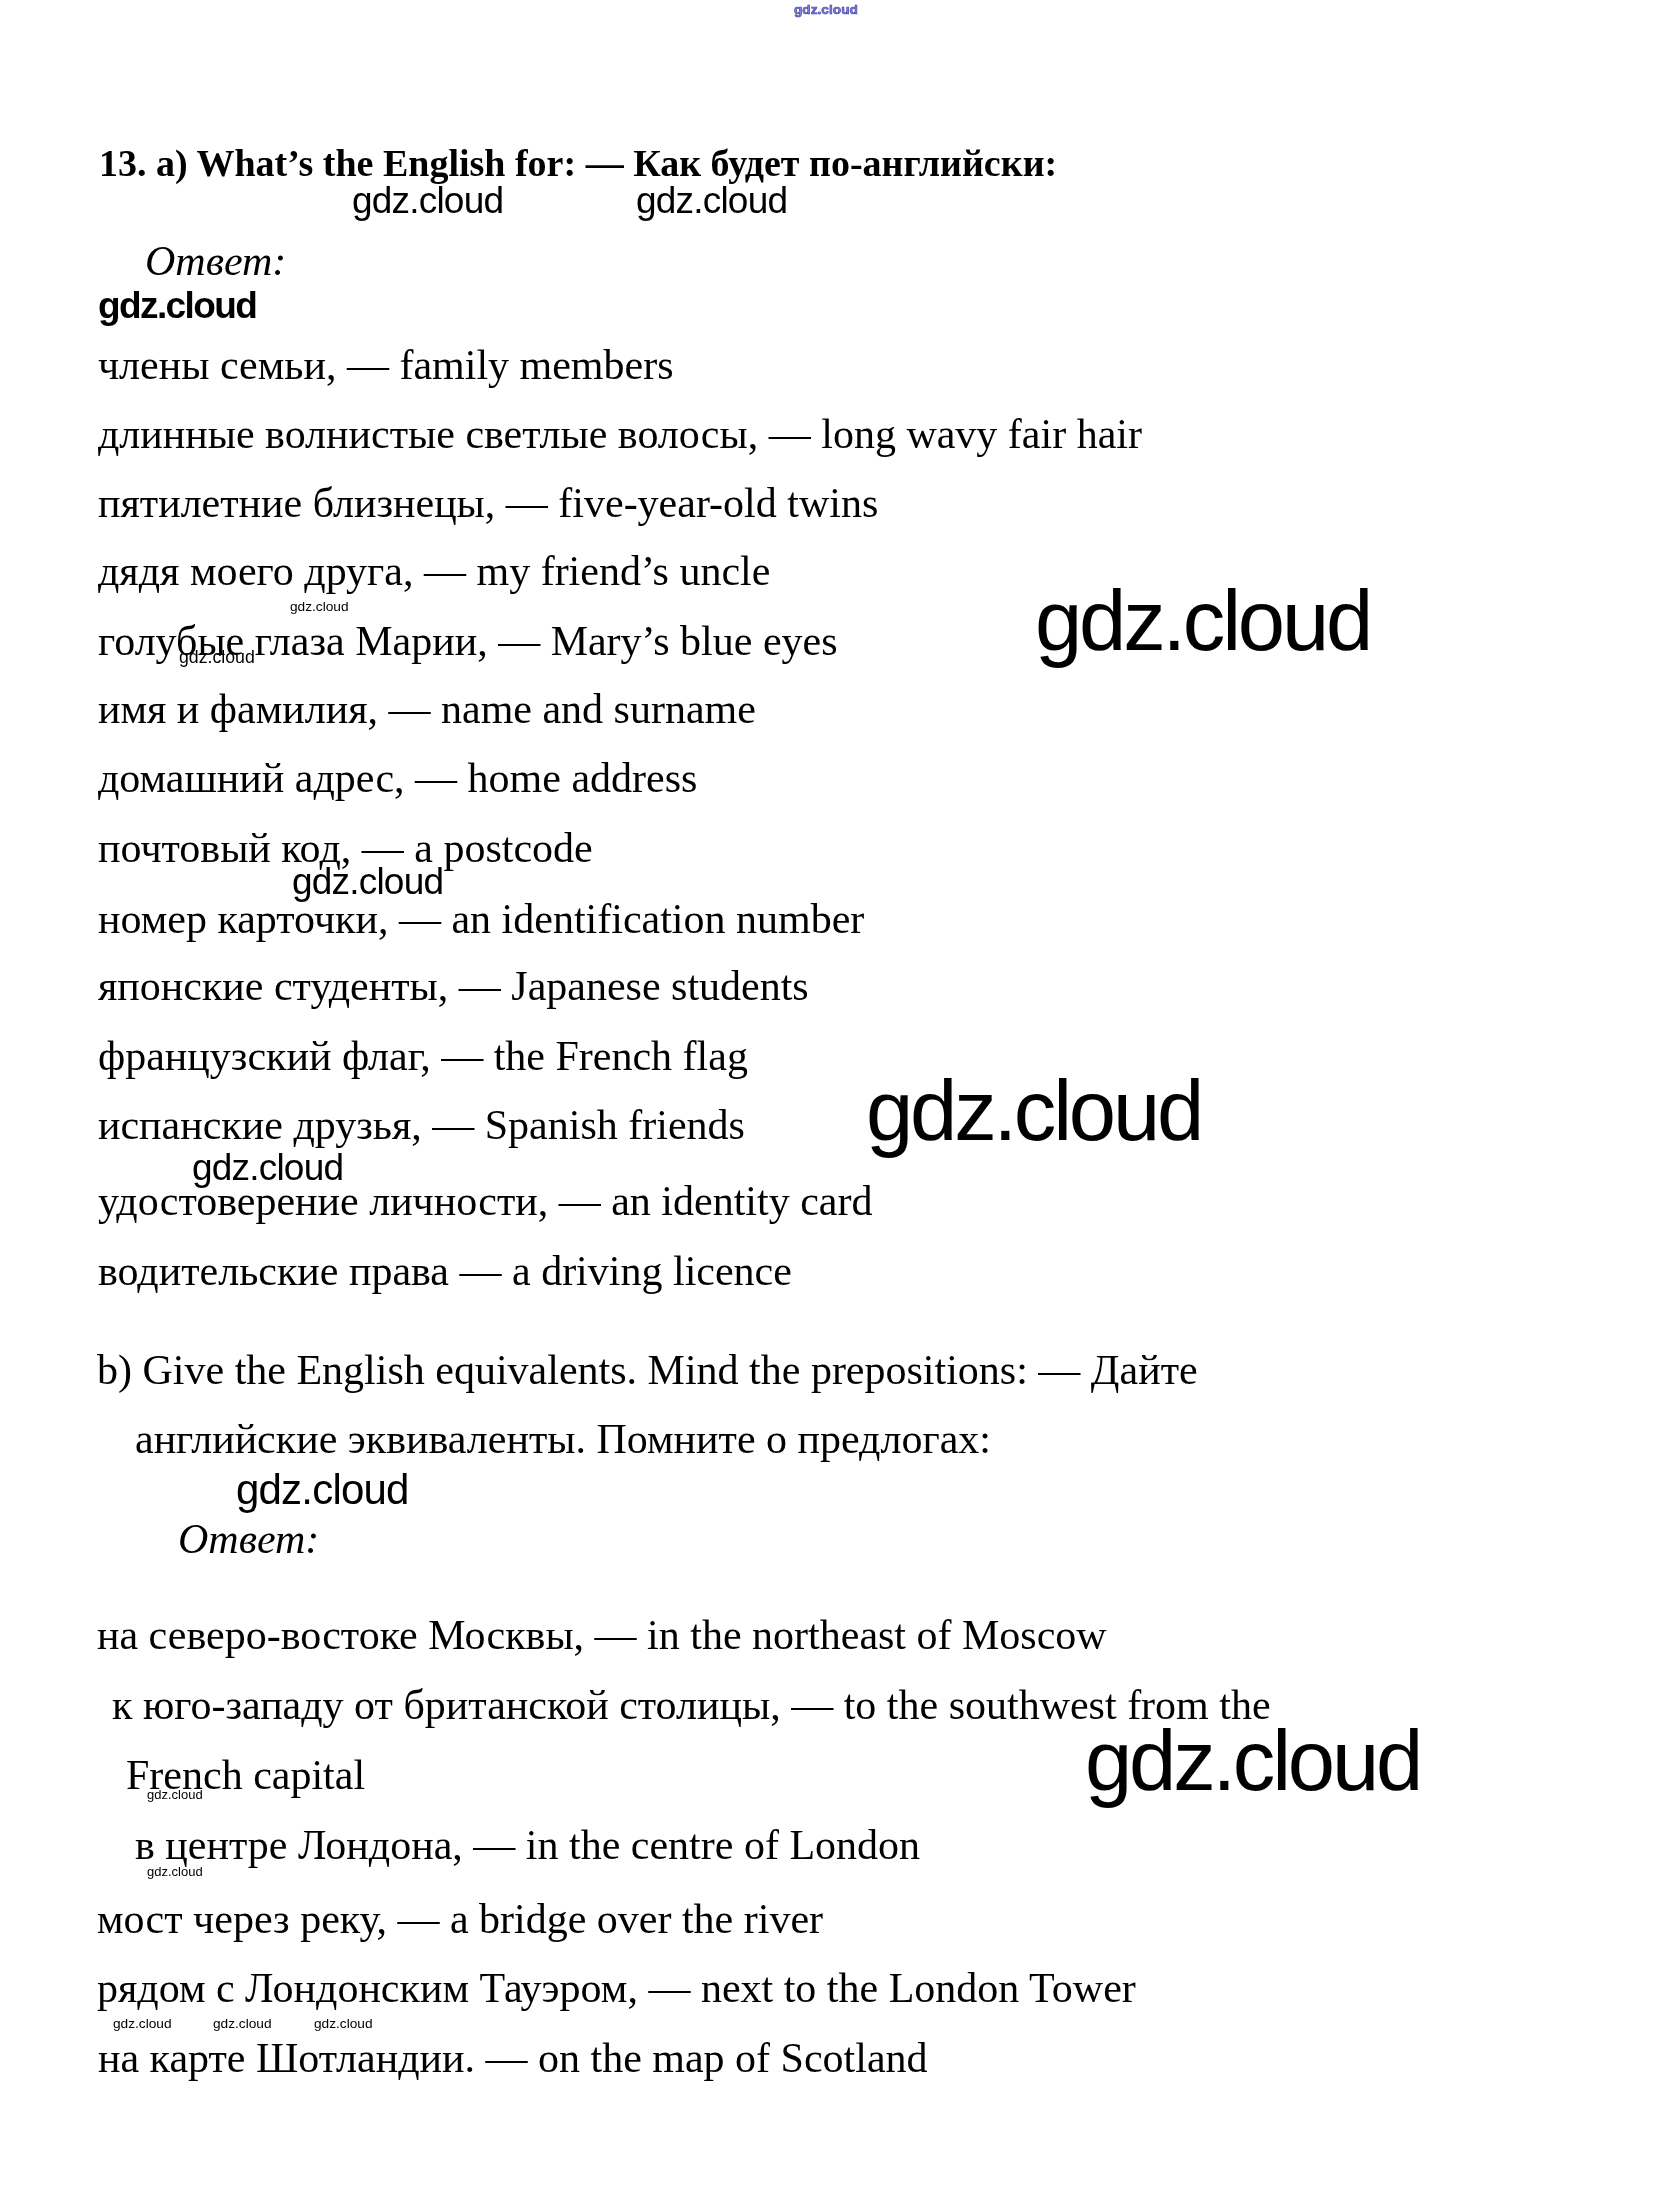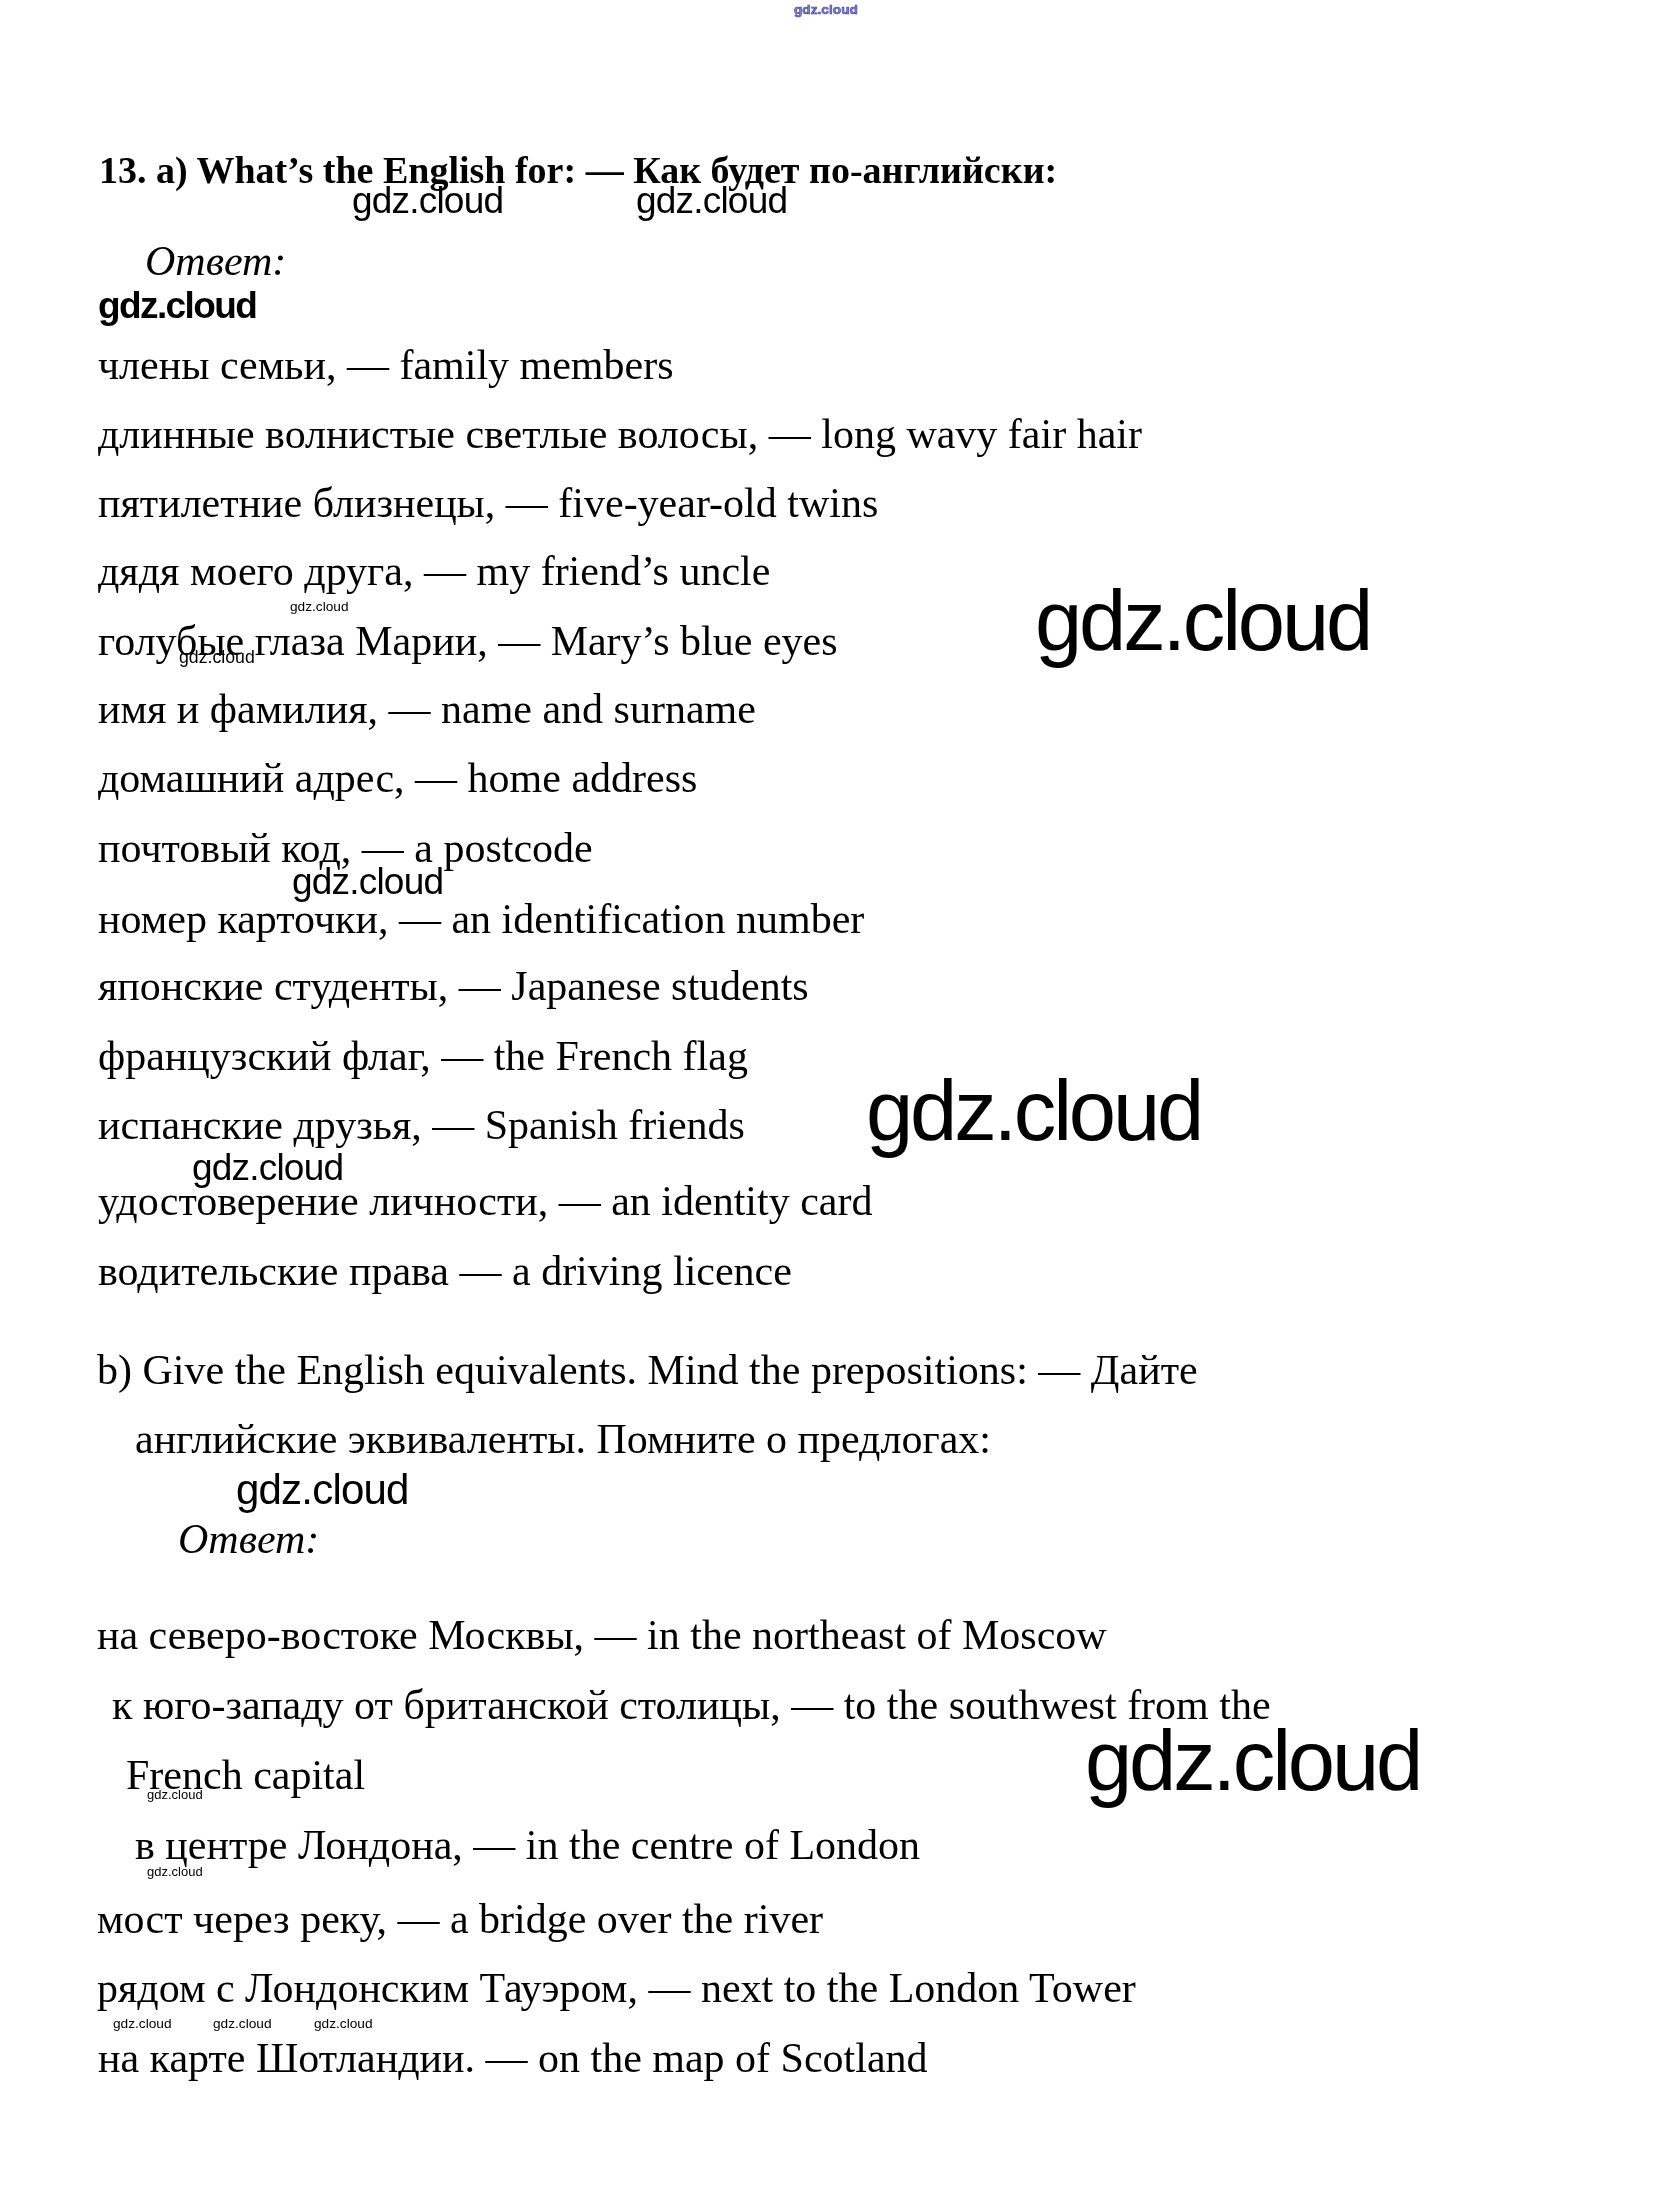--- a/index.html
+++ b/index.html
@@ -16,21 +16,20 @@
     position:absolute;
     font-size:42px;
     line-height:1.12;
     white-space:nowrap;
     color:#000000;
     letter-spacing:0px;
   }
   .heading{
     font-weight:bold;
     font-size:38px;
-    margin-top:7px;
   }
   .answer-label{
     font-style:italic;
     font-size:42px;
     margin-left:43px;
   }
   .wm{
     position:absolute;
     font-family:"Liberation Sans", sans-serif;
     color:#000000;

